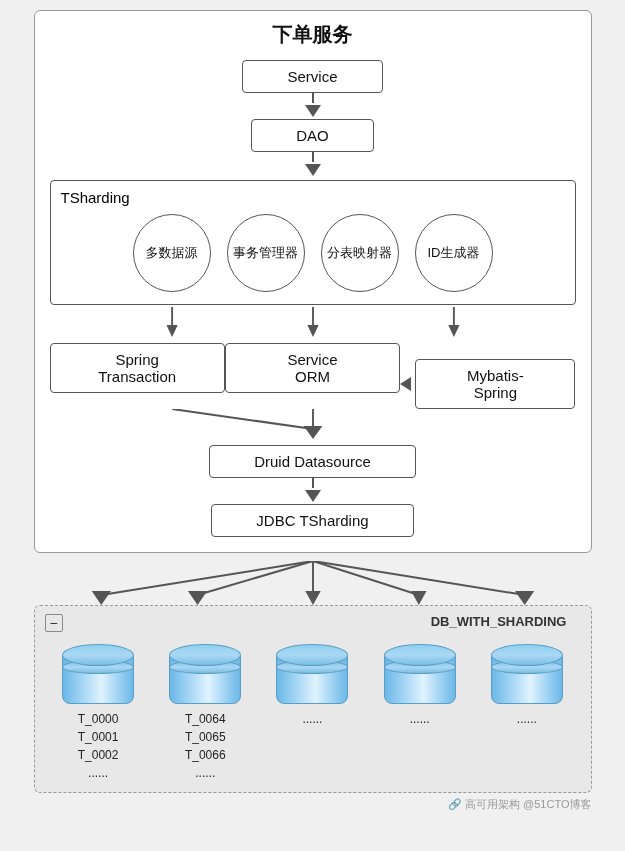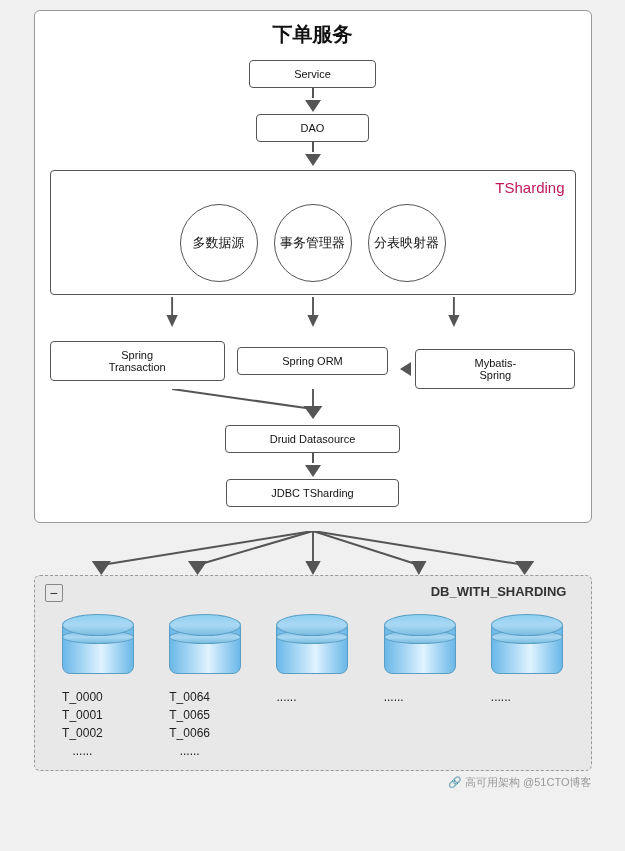--- a/index.html
+++ b/index.html
@@ -36,21 +36,21 @@
       display: flex;
       flex-direction: column;
       align-items: center;
       gap: 0;
     }
     .box-node {
       border: 1.5px solid #555;
       border-radius: 4px;
       padding: 7px 44px;
       background: white;
-      font-size: 11px;
+      font-size: 15px;
       color: #111;
       text-align: center;
       min-width: 90px;
     }
     .arrow-down {
       width: 0;
       height: 0;
       border-left: 8px solid transparent;
       border-right: 8px solid transparent;
       border-top: 12px solid #555;
@@ -71,23 +71,23 @@
     .tsharding-box {
       border: 1.5px solid #555;
       border-radius: 4px;
       padding: 8px 10px 12px;
       background: white;
       width: 100%;
       max-width: 560px;
       margin: 2px 0;
     }
     .tsharding-label {
-      text-align: right;
+      text-align: left;
       font-size: 15px;
-      color: #be185d;
+      color: #000000;
       margin-bottom: 8px;
     }
     .circles-row {
       display: flex;
       justify-content: center;
       gap: 16px;
     }
     .circle-node {
       border: 1.5px solid #555;
       border-radius: 50%;
@@ -104,21 +104,21 @@
     }
     .arrow-left {
       width: 0;
       height: 0;
       border-top: 7px solid transparent;
       border-bottom: 7px solid transparent;
       border-right: 11px solid #555;
     }
     .three-nodes-row {
       display: flex;
-      align-items: center;
+      align-items: flex-start;
       justify-content: center;
       width: 100%;
       max-width: 560px;
       gap: 0;
       position: relative;
     }
     .node-spring { flex: 1; display: flex; flex-direction: column; align-items: center; }
     .node-mybatis { flex: 1; display: flex; flex-direction: column; align-items: center; }
     .node-mybatisspring { flex: 1; display: flex; flex-direction: column; align-items: center; margin-top: 16px; }
 
@@ -162,22 +162,22 @@
     }
     .db-columns {
       display: flex;
       justify-content: space-around;
       align-items: flex-start;
       margin-top: 30px;
     }
     .db-col {
       display: flex;
       flex-direction: column;
-      align-items: flex-start;
-      gap: 12px;
+      align-items: center;
+      gap: 4px;
     }
     
     .cylinder {
       width: 72px;
       height: 60px;
       position: relative;
     }
     .cyl-body {
       position: absolute;
       top: 12px;
@@ -247,20 +247,21 @@
         <div class="arrow-line"></div>
         <div class="arrow-down"></div>
       </div>
 
       <div class="tsharding-box">
         <div class="tsharding-label">TSharding</div>
         <div class="circles-row">
           <div class="circle-node">多数据源</div>
           <div class="circle-node">事务管理器</div>
           <div class="circle-node">分表映射器</div>
+          <div class="circle-node">ID生成器</div>
         </div>
       </div>
 
       <div style="width:100%;max-width:560px;height:36px;position:relative;margin:0 auto;">
         <svg width="100%" height="36" viewBox="0 0 560 36" preserveAspectRatio="none">
 
           <line x1="130" y1="0" x2="130" y2="20" stroke="#555" stroke-width="2"></line>
           <polygon points="130,30 124,18 136,18" fill="#555"></polygon>
 
           <line x1="280" y1="0" x2="280" y2="20" stroke="#555" stroke-width="2"></line>
@@ -269,21 +270,21 @@
           <line x1="430" y1="0" x2="430" y2="20" stroke="#555" stroke-width="2"></line>
           <polygon points="430,30 424,18 436,18" fill="#555"></polygon>
         </svg>
       </div>
 
       <div class="three-nodes-row">
         <div class="node-spring">
           <div class="box-node">Spring Transaction</div>
         </div>
         <div class="node-mybatis">
-          <div class="box-node">Spring ORM</div>
+          <div class="box-node">Service ORM</div>
         </div>
         <div class="node-mybatisspring" style="display:flex;flex-direction:column;align-items:center;">
 
           <div style="display:flex;align-items:center;margin-bottom:0;">
             <div class="arrow-left"></div>
             <div class="box-node" style="margin-left:4px;">Mybatis-Spring</div>
           </div>
         </div>
       </div>
 

